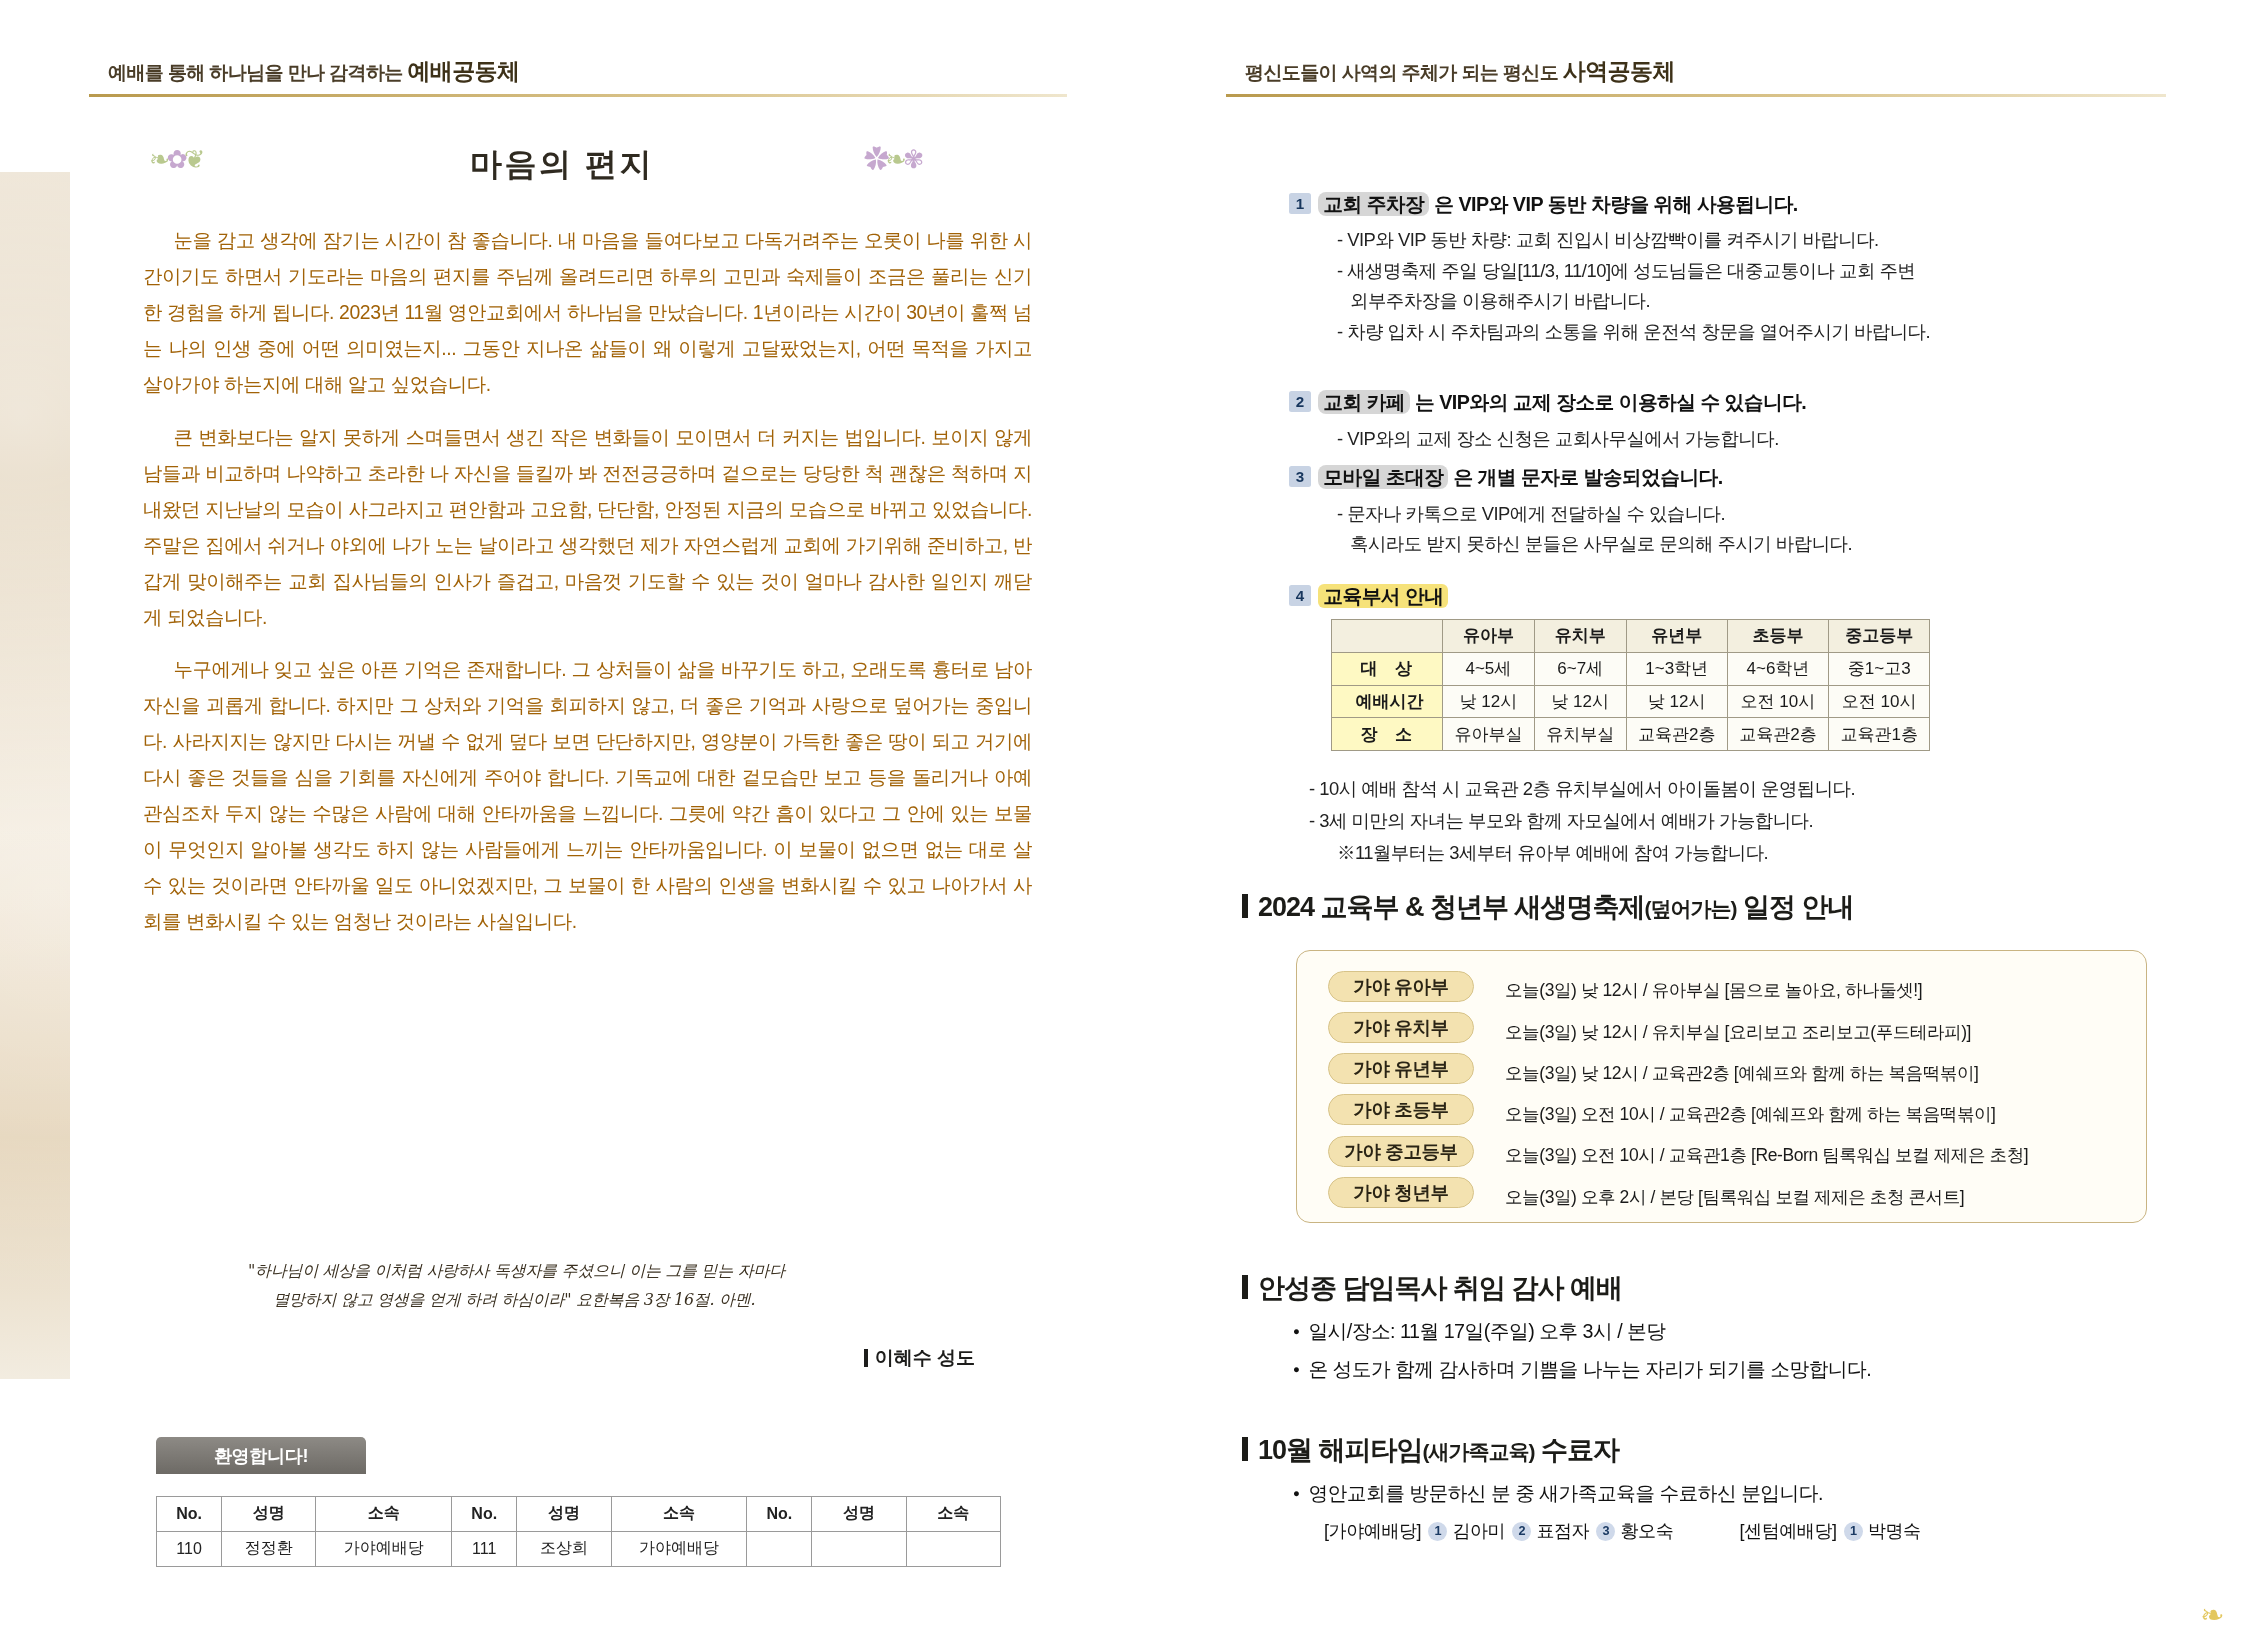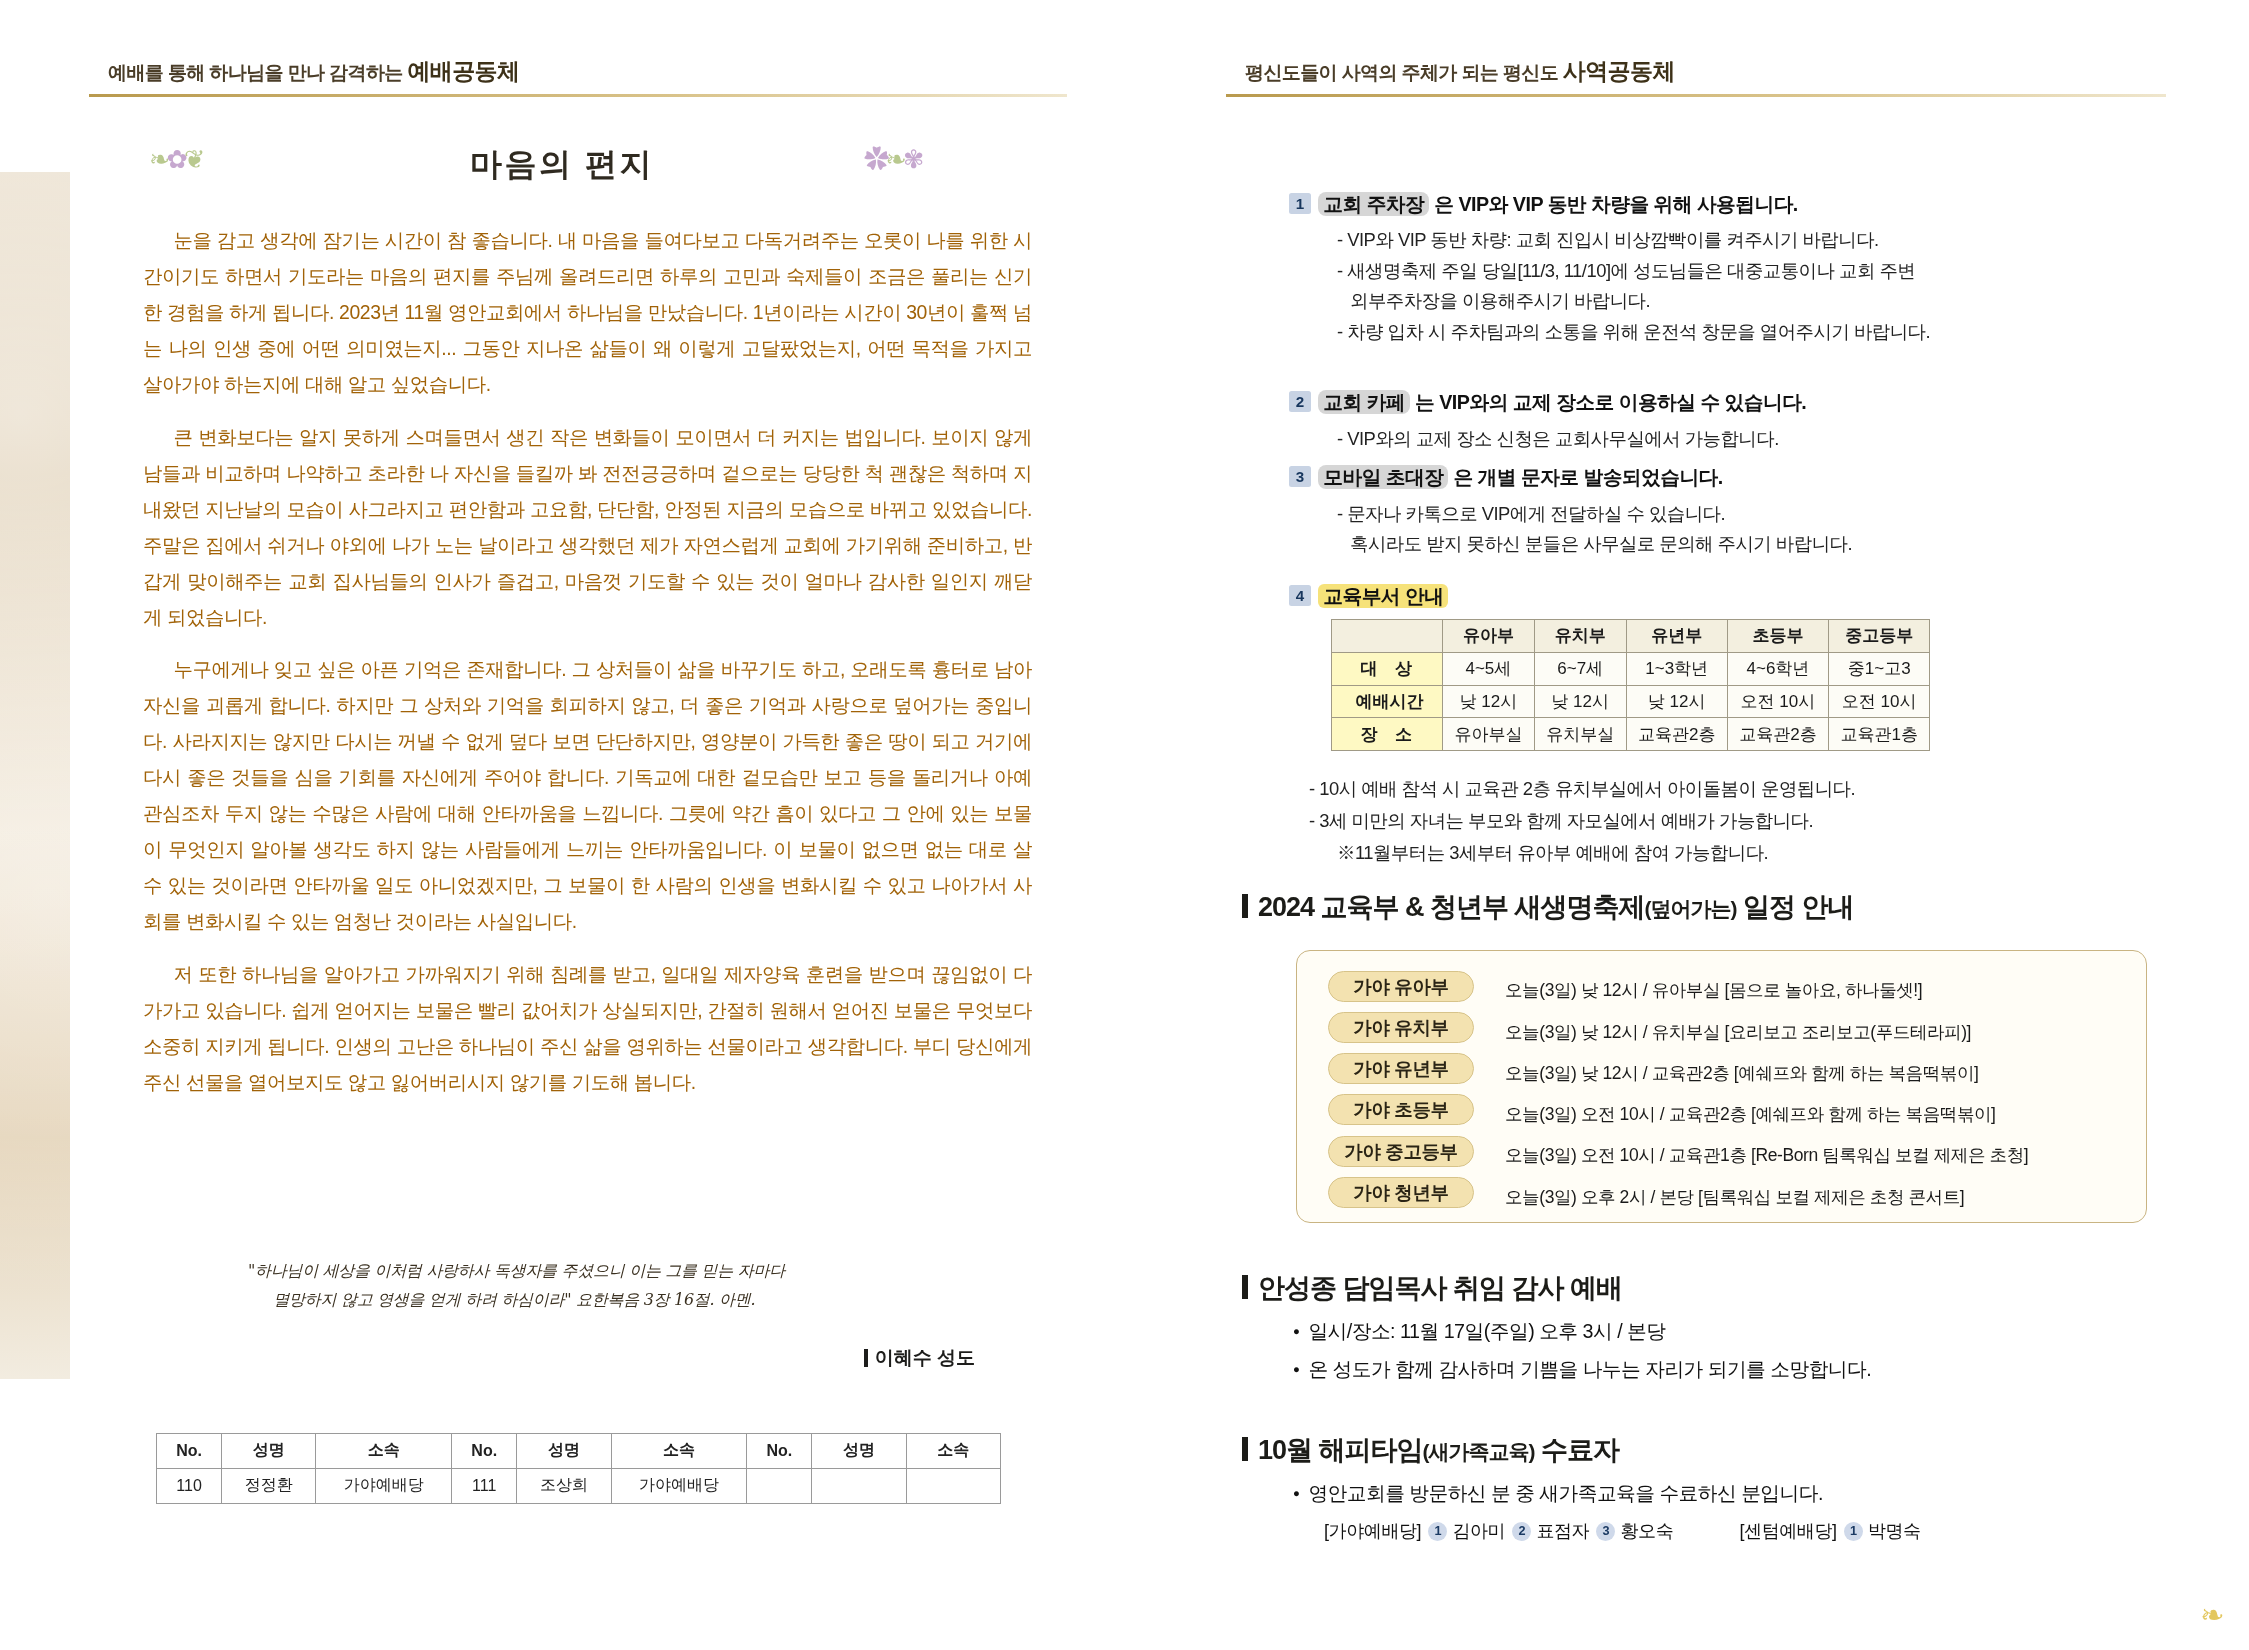--- a/index.html
+++ b/index.html
@@ -76,21 +76,21 @@
   .welcome-tab{
     position:absolute; left:156px; top:1429px;
     width:210px; height:37px; border-radius:5.1px 5.1px 0 0;
     background: linear-gradient(180deg,#8d8a85,#6d6a65);
     color:#fff; font-size:18px; font-weight:700;
     display:flex; align-items:center; justify-content:center;
     letter-spacing:-0.3px;
     margin-top:8px;
   }
   table.welcome{
-    position:absolute; left:156px; top:1433px;
+    position:absolute; left:156px; top:1496px;
     border-collapse:collapse; width:845px;
     font-size:16px; color:#222;
   }
   table.welcome th, table.welcome td{
     border:1px solid #9a9a9a; text-align:center; padding:6.4px 2.5px;
     height:28px;
   }
   table.welcome th{ background:#fff; font-weight:700; }
   table.welcome td{ background:#fff; }
 
@@ -198,21 +198,20 @@
   <div class="deco" style="left:864px; top:147px;">
     <span class="flower">✿</span><span class="leaf">❧</span><span class="flower">✾</span>
   </div>
 
   <div class="letter-title">마음의 편지</div>
 
   <div class="letter-body">
     <p>눈을 감고 생각에 잠기는 시간이 참 좋습니다. 내 마음을 들여다보고 다독거려주는 오롯이 나를 위한 시간이기도 하면서 기도라는 마음의 편지를 주님께 올려드리면 하루의 고민과 숙제들이 조금은 풀리는 신기한 경험을 하게 됩니다. 2023년 11월 영안교회에서 하나님을 만났습니다. 1년이라는 시간이 30년이 훌쩍 넘는 나의 인생 중에 어떤 의미였는지... 그동안 지나온 삶들이 왜 이렇게 고달팠었는지, 어떤 목적을 가지고 살아가야 하는지에 대해 알고 싶었습니다.</p>
     <p>큰 변화보다는 알지 못하게 스며들면서 생긴 작은 변화들이 모이면서 더 커지는 법입니다. 보이지 않게 남들과 비교하며 나약하고 초라한 나 자신을 들킬까 봐 전전긍긍하며 겉으로는 당당한 척 괜찮은 척하며 지내왔던 지난날의 모습이 사그라지고 편안함과 고요함, 단단함, 안정된 지금의 모습으로 바뀌고 있었습니다. 주말은 집에서 쉬거나 야외에 나가 노는 날이라고 생각했던 제가 자연스럽게 교회에 가기위해 준비하고, 반갑게 맞이해주는 교회 집사님들의 인사가 즐겁고, 마음껏 기도할 수 있는 것이 얼마나 감사한 일인지 깨닫게 되었습니다.</p>
     <p>누구에게나 잊고 싶은 아픈 기억은 존재합니다. 그 상처들이 삶을 바꾸기도 하고, 오래도록 흉터로 남아 자신을 괴롭게 합니다. 하지만 그 상처와 기억을 회피하지 않고, 더 좋은 기억과 사랑으로 덮어가는 중입니다. 사라지지는 않지만 다시는 꺼낼 수 없게 덮다 보면 단단하지만, 영양분이 가득한 좋은 땅이 되고 거기에 다시 좋은 것들을 심을 기회를 자신에게 주어야 합니다. 기독교에 대한 겉모습만 보고 등을 돌리거나 아예 관심조차 두지 않는 수많은 사람에 대해 안타까움을 느낍니다. 그릇에 약간 흠이 있다고 그 안에 있는 보물이 무엇인지 알아볼 생각도 하지 않는 사람들에게 느끼는 안타까움입니다. 이 보물이 없으면 없는 대로 살 수 있는 것이라면 안타까울 일도 아니었겠지만, 그 보물이 한 사람의 인생을 변화시킬 수 있고 나아가서 사회를 변화시킬 수 있는 엄청난 것이라는 사실입니다.</p>
-    <p>저 또한 하나님을 알아가고 가까워지기 위해 침례를 받고, 일대일 제자양육 훈련을 받으며 끊임없이 다가가고 있습니다. 쉽게 얻어지는 보물은 빨리 값어치가 상실되지만, 간절히 원해서 얻어진 보물은 무엇보다 소중히 지키게 됩니다. 인생의 고난은 하나님이 주신 삶을 영위하는 선물이라고 생각합니다. 부디 당신에게 주신 선물을 열어보지도 않고 잃어버리시지 않기를 기도해 봅니다.</p>
   </div>
 
   <div class="verse">
     <div>"하나님이 세상을 이처럼 사랑하사 독생자를 주셨으니 이는 그를 믿는 자마다</div>
     <div style="padding-left:25.4px;">멸망하지 않고 영생을 얻게 하려 하심이라"   요한복음 3장 16절. 아멘.</div>
   </div>
 
   <div class="writer"><span class="bar"></span><span>이혜수 성도</span></div>
 
   <div class="welcome-tab">환영합니다!</div>

